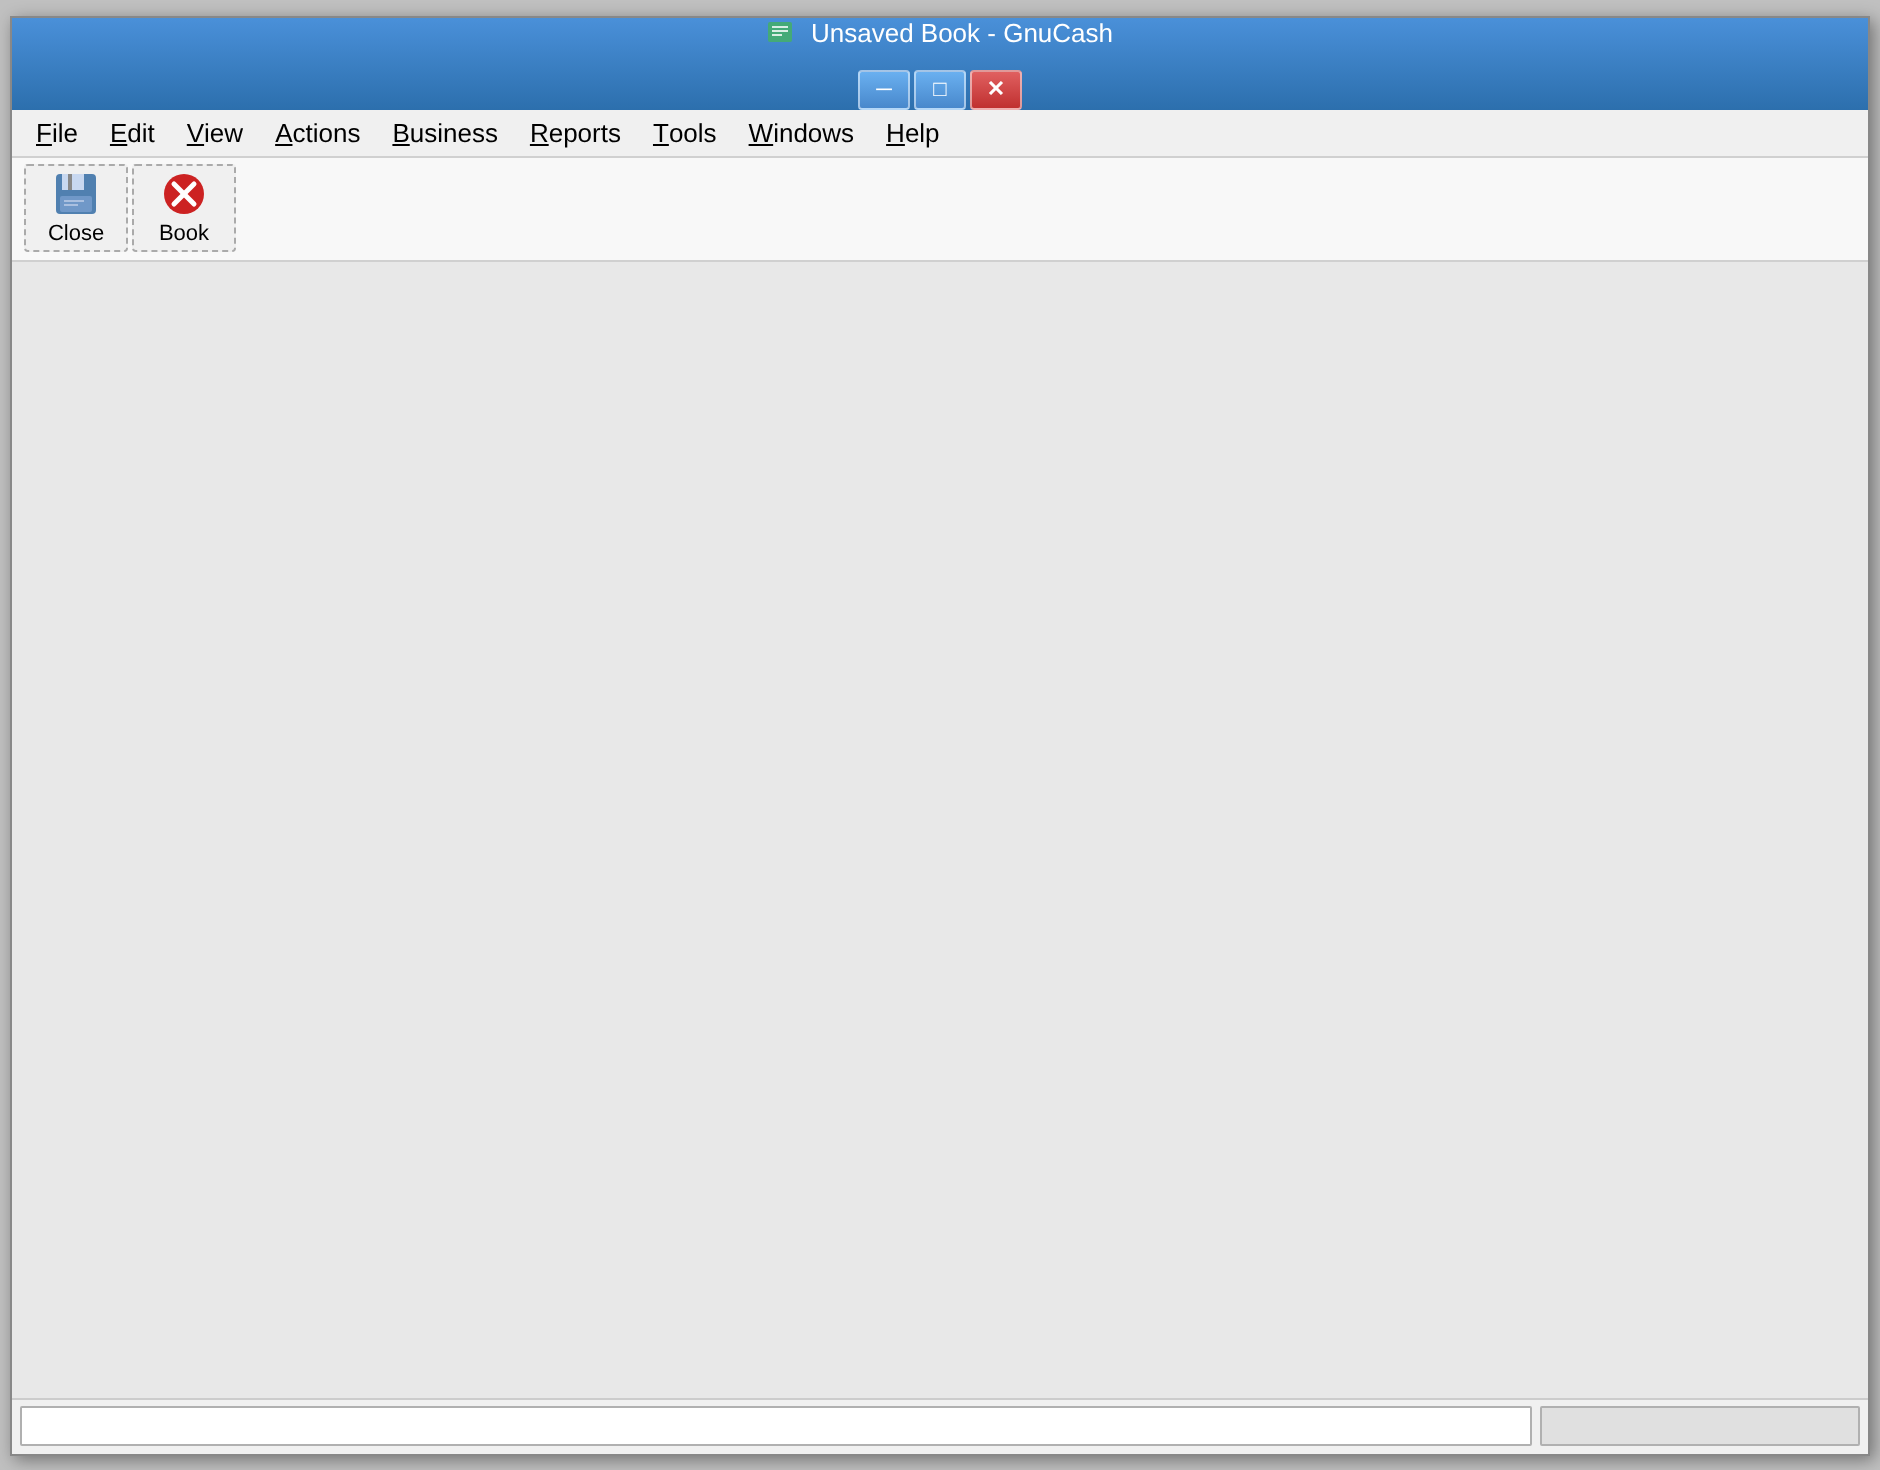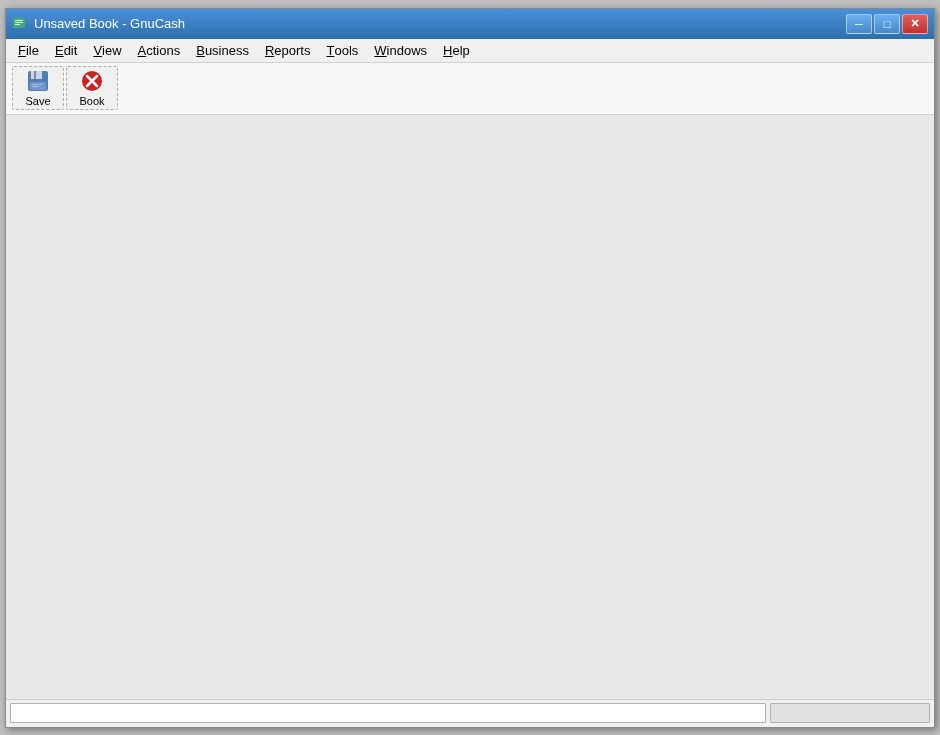--- a/index.html
+++ b/index.html
@@ -24,26 +24,27 @@
       height: 720px;
       background: #f0f0f0;
       border: 1px solid #888;
       display: flex;
       flex-direction: column;
       box-shadow: 2px 2px 8px rgba(0,0,0,0.4);
     }
 
     .title-bar {
       background: linear-gradient(to bottom, #4a90d9, #2c6fad);
-      height: 30px;
+      height: 46px;
       display: flex;
       align-items: center;
       justify-content: space-between;
       padding: 0 6px;
       user-select: none;
+      flex-direction: column;
     }
 
     .title-bar-left {
       display: flex;
       align-items: center;
       gap: 6px;
     }
 
     .title-bar-icon {
       width: 16px;
@@ -222,21 +223,21 @@
 
         <rect x="5" y="2" width="11" height="8" fill="#c8d8f0"></rect>
 
         <rect x="8" y="2" width="2" height="8" fill="#888"></rect>
 
         <rect x="4" y="13" width="16" height="8" rx="1" fill="#7098c8"></rect>
 
         <rect x="6" y="15" width="10" height="1" fill="#aac0e0"></rect>
         <rect x="6" y="17" width="7" height="1" fill="#aac0e0"></rect>
       </svg>
-      <span class="toolbar-btn-label">Save</span>
+      <span class="toolbar-btn-label">Close</span>
     </div>
 
     <div class="toolbar-btn">
       <svg class="close-circle-icon" viewBox="0 0 24 24">
         <circle cx="12" cy="12" r="10" fill="#cc2222"></circle>
         <line x1="7" y1="7" x2="17" y2="17" stroke="white" stroke-width="2.5" stroke-linecap="round"></line>
         <line x1="17" y1="7" x2="7" y2="17" stroke="white" stroke-width="2.5" stroke-linecap="round"></line>
       </svg>
       <span class="toolbar-btn-label">Book</span>
     </div>

